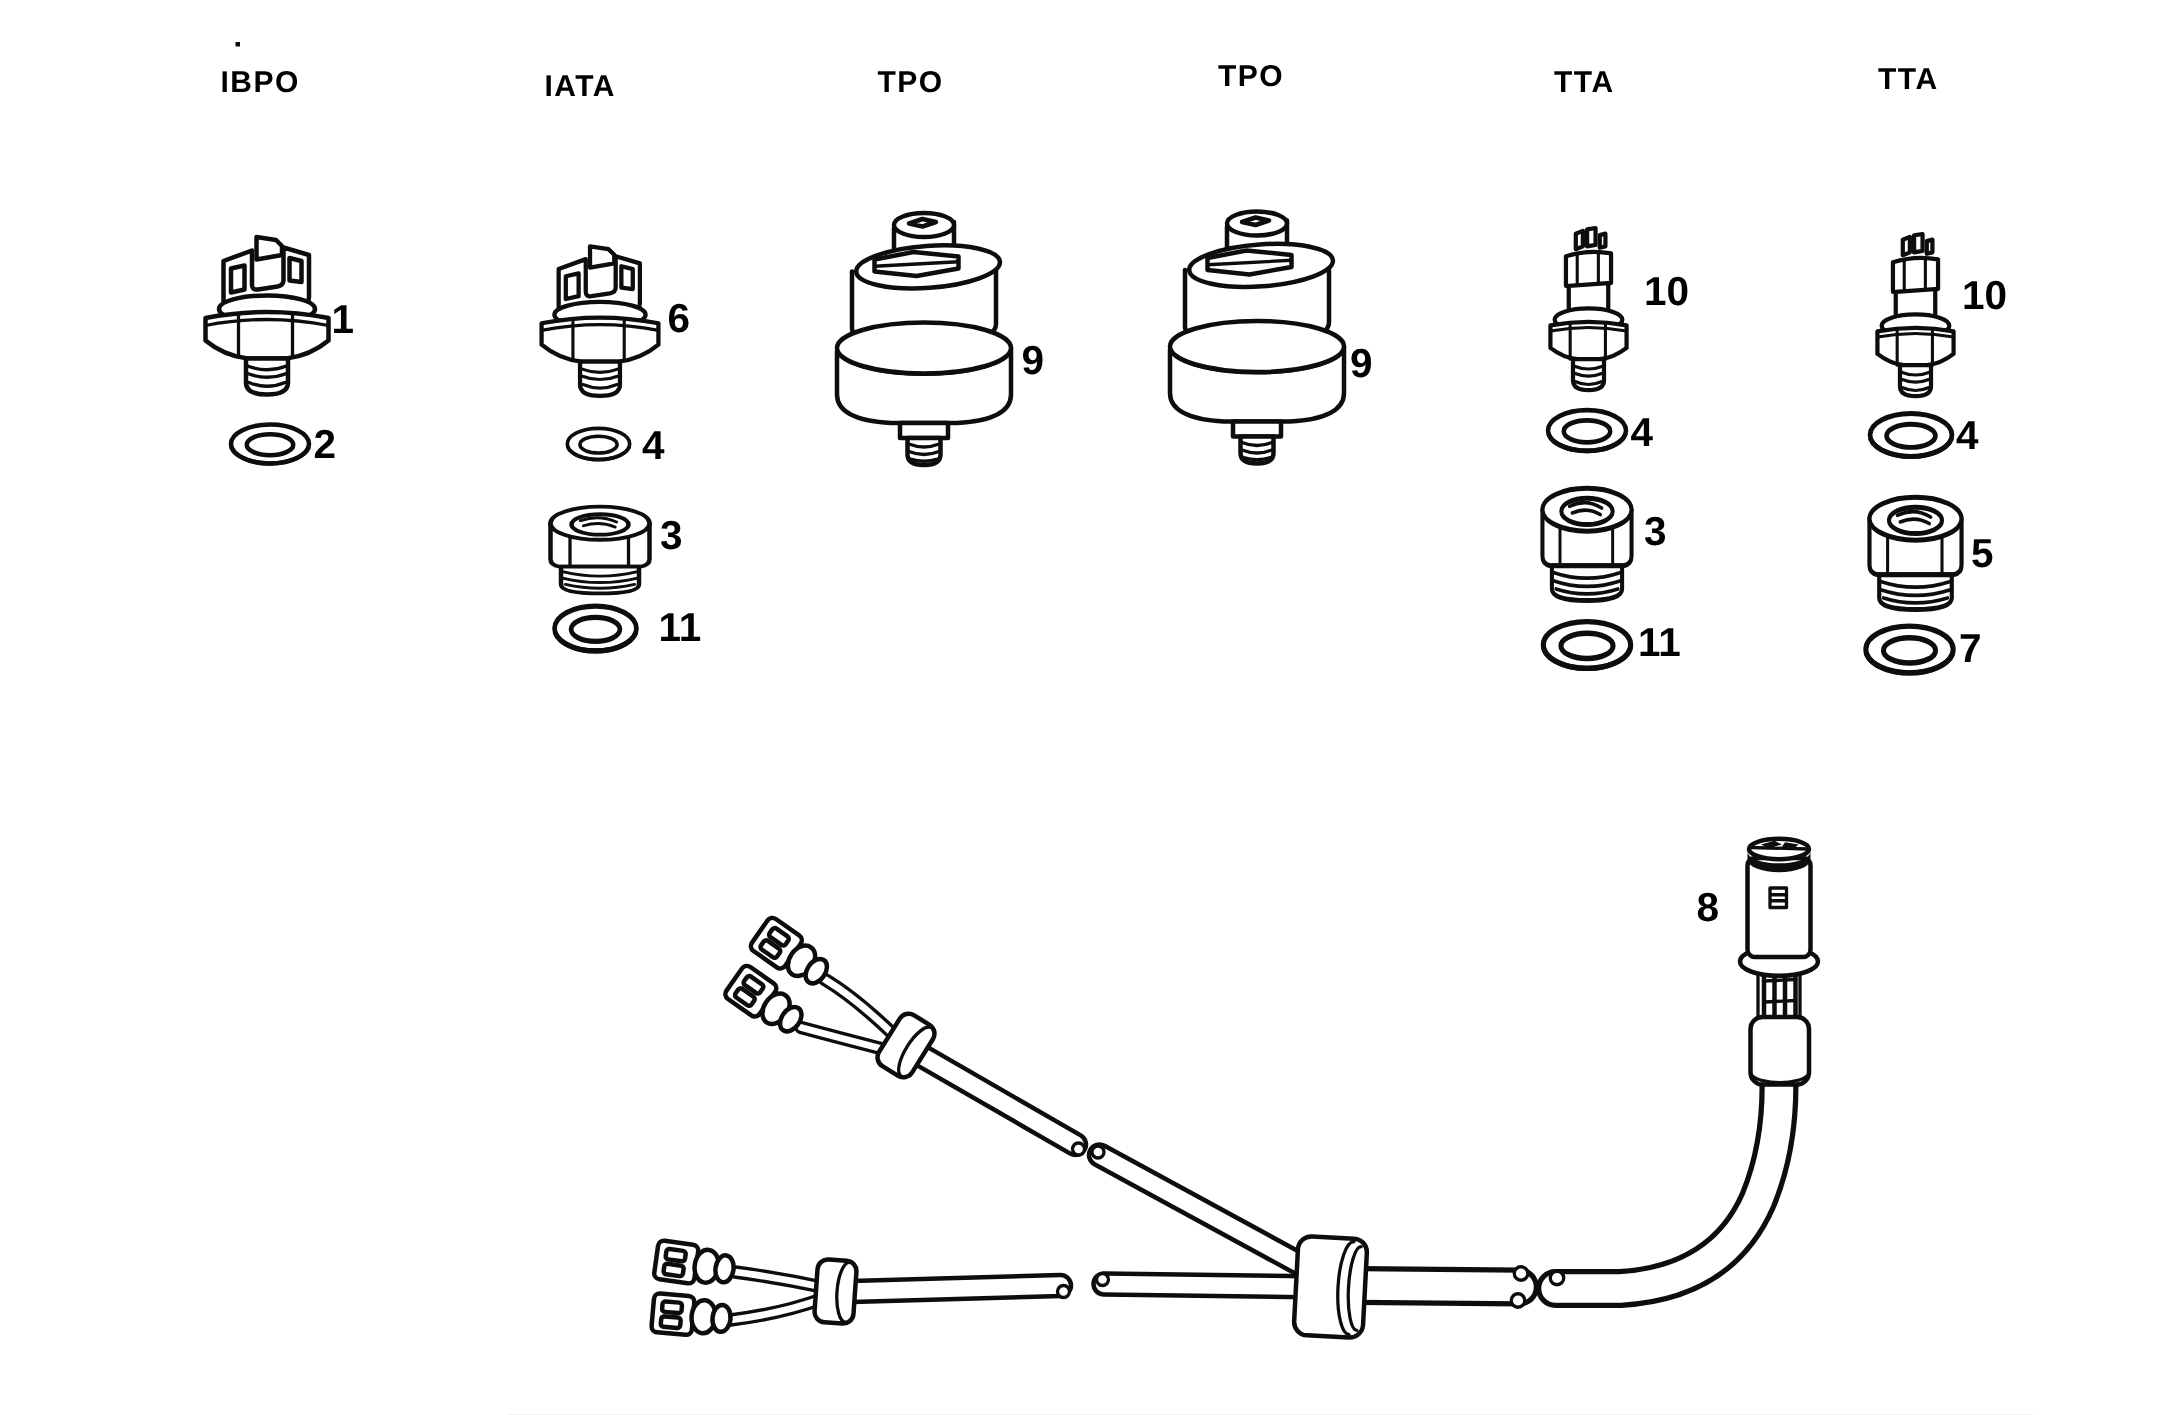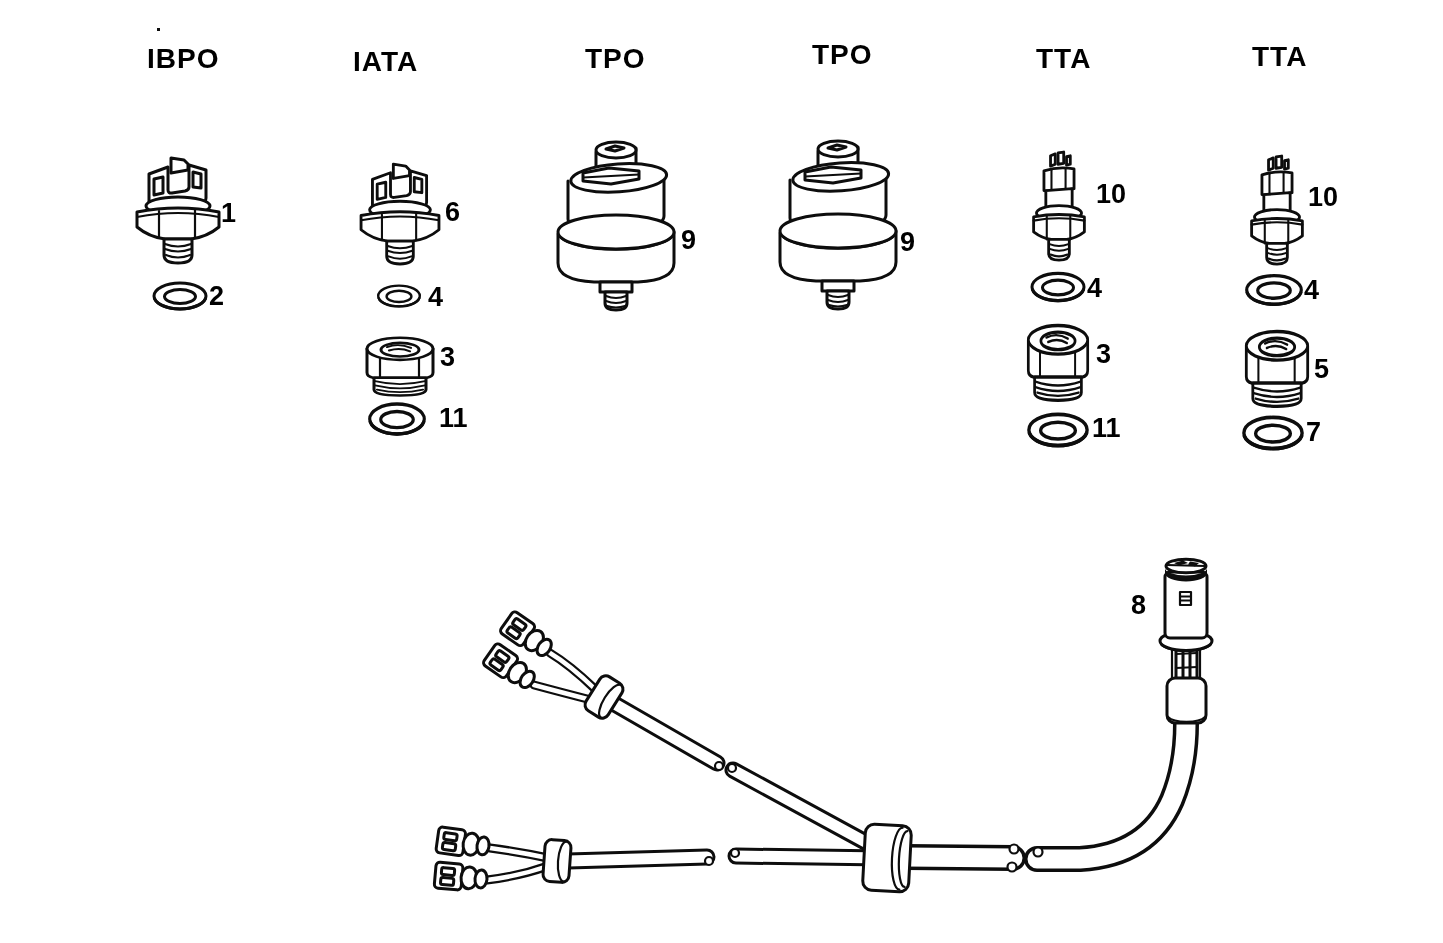--- a/index.html
+++ b/index.html
@@ -7,21 +7,21 @@
           font-family:"Liberation Sans",sans-serif;color:#000;}
   .canvas svg{position:absolute;left:0;top:0;}
   svg *{stroke:#0d0d0d;stroke-width:3;fill:none;stroke-linecap:round;stroke-linejoin:round;}
   svg .w{fill:#ffffff;}
   svg .k{fill:#0d0d0d;stroke:none;}
   svg .thin{stroke-width:2.2;}
   svg .tube16{stroke-width:17;}   svg .tube16i{stroke-width:11;stroke:#fff;}
   svg .tube24{stroke-width:26;}   svg .tube24i{stroke-width:19;stroke:#fff;}
   svg .wire{stroke-width:9;}      svg .wirei{stroke-width:4.5;stroke:#fff;}
   .lbl{position:absolute;white-space:nowrap;line-height:1;}
-  .hdr{font-size:28px;font-weight:700;letter-spacing:1px;}
+  .hdr{font-size:20px;font-weight:700;letter-spacing:1px;}
   .ref{font-size:27px;font-weight:600;}
 </style>
 </head>
 <body>
 
 <div class="canvas">
 
 <svg width="1443" height="943" viewBox="0 0 1443 943">
   <defs>
 
@@ -192,21 +192,21 @@
   <use href="#adapternut" transform="translate(1058,331) scale(0.9,1.1)"></use>
   <use href="#washer" transform="translate(1058,430) scale(1.12,1.2)"></use>
 
   <use href="#ttasensor" transform="translate(1277,172) scale(0.94)"></use>
   <use href="#washer" transform="translate(1274,290) scale(1.05,1.1)"></use>
   <use href="#adapternut" transform="translate(1277,337) scale(0.93,1.1)"></use>
   <use href="#washer" transform="translate(1273,433) scale(1.12,1.2)"></use>
 </svg>
 
   <div class="lbl hdr" style="left:147px;top:45px">IBPO</div>
-  <div class="lbl hdr" style="left:353px;top:48px">IATA</div>
+  <div class="lbl hdr" style="left:363px;top:48px">IATA</div>
   <div class="lbl hdr" style="left:585px;top:45px">TPO</div>
   <div class="lbl hdr" style="left:812px;top:41px">TPO</div>
   <div class="lbl hdr" style="left:1036px;top:45px">TTA</div>
   <div class="lbl hdr" style="left:1252px;top:43px">TTA</div>
 
   <div class="lbl ref" style="left:221px;top:200px">1</div>
   <div class="lbl ref" style="left:209px;top:283px">2</div>
   <div class="lbl ref" style="left:445px;top:199px">6</div>
   <div class="lbl ref" style="left:428px;top:284px">4</div>
   <div class="lbl ref" style="left:440px;top:344px">3</div>

